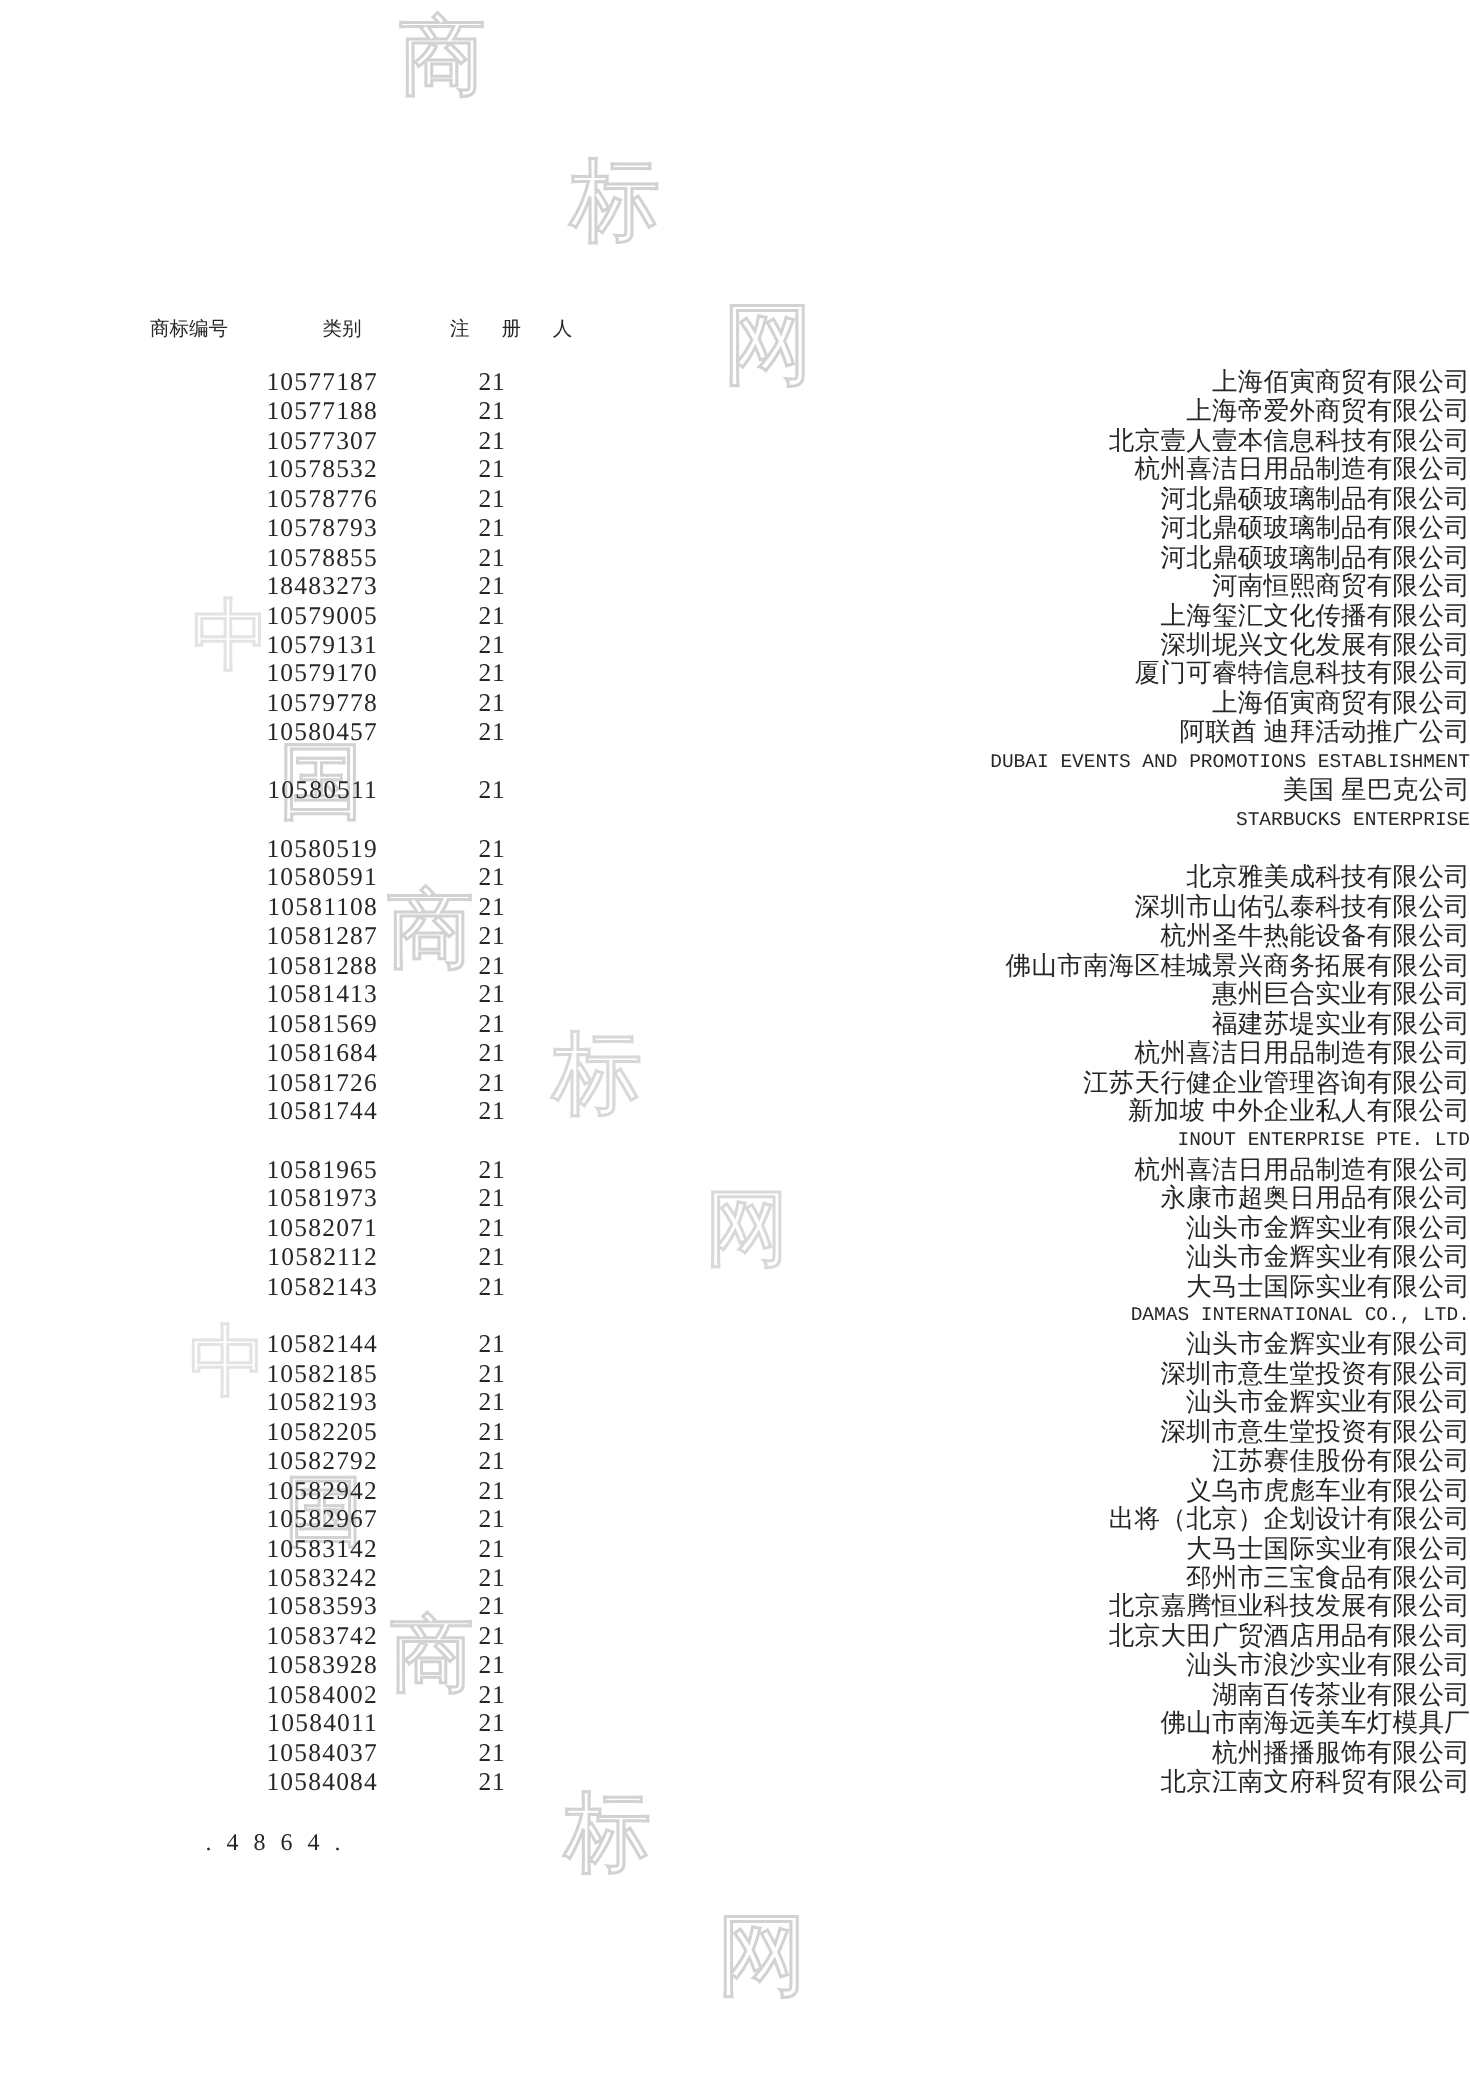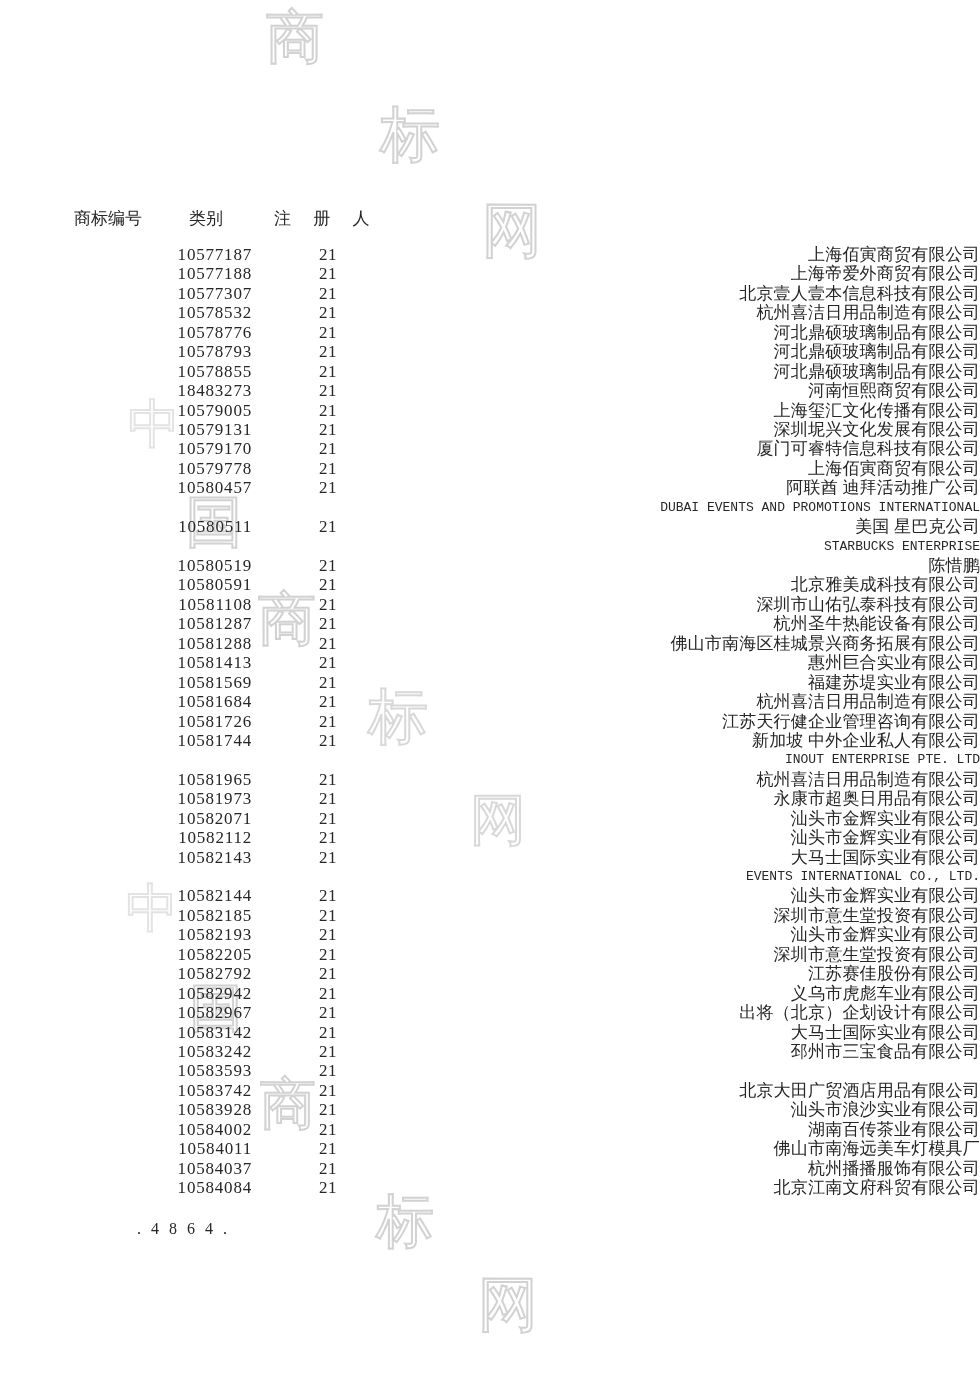--- a/index.html
+++ b/index.html
@@ -25,22 +25,22 @@
     color: rgba(255,255,255,0);
     -webkit-text-stroke: 2px #d2d2d2;
     user-select: none;
   }
   
   .content { position: absolute; inset: 0; z-index: 1; }
   .table-header {
     position: absolute;
     top: 209px; left: 0; right: 0;
     display: flex;
-    padding-left: 74px;
-    font-size: 17px;
+    padding-left: 100px;
+    font-size: 13px;
     line-height: 19px;
     white-space: pre;
   }
   .table-header .col-no  { width: 115px; }
   .table-header .col-cls { width: 85px; }
   .table-header .col-reg { word-spacing: 18px; }
   .rows {
     position: absolute;
     top: 245px; left: 0; right: 0;
   }
@@ -159,36 +159,35 @@
     <span class="col-reg">上海佰寅商贸有限公司</span>
   </div>
         <div class="line">
     <span class="col-no">10580457</span>
     <span class="col-cls">21</span>
     <span class="col-reg">阿联酋 迪拜活动推广公司</span>
   </div>
         <div class="line">
     <span class="col-no"></span>
     <span class="col-cls"></span>
-    <span class="col-reg latin">DUBAI EVENTS AND PROMOTIONS INTERNATIONAL</span>
+    <span class="col-reg latin">DUBAI EVENTS AND PROMOTIONS ESTABLISHMENT</span>
   </div>
         <div class="line">
     <span class="col-no">10580511</span>
     <span class="col-cls">21</span>
     <span class="col-reg">美国 星巴克公司</span>
   </div>
         <div class="line">
     <span class="col-no"></span>
     <span class="col-cls"></span>
     <span class="col-reg latin">STARBUCKS ENTERPRISE</span>
   </div>
         <div class="line">
     <span class="col-no">10580519</span>
     <span class="col-cls">21</span>
-    <span class="col-reg">陈惜鹏</span>
   </div>
         <div class="line">
     <span class="col-no">10580591</span>
     <span class="col-cls">21</span>
     <span class="col-reg">北京雅美成科技有限公司</span>
   </div>
         <div class="line">
     <span class="col-no">10581108</span>
     <span class="col-cls">21</span>
     <span class="col-reg">深圳市山佑弘泰科技有限公司</span>
@@ -254,21 +253,21 @@
     <span class="col-reg">汕头市金辉实业有限公司</span>
   </div>
         <div class="line">
     <span class="col-no">10582143</span>
     <span class="col-cls">21</span>
     <span class="col-reg">大马士国际实业有限公司</span>
   </div>
         <div class="line">
     <span class="col-no"></span>
     <span class="col-cls"></span>
-    <span class="col-reg latin">EVENTS INTERNATIONAL CO., LTD.</span>
+    <span class="col-reg latin">DAMAS INTERNATIONAL CO., LTD.</span>
   </div>
         <div class="line">
     <span class="col-no">10582144</span>
     <span class="col-cls">21</span>
     <span class="col-reg">汕头市金辉实业有限公司</span>
   </div>
         <div class="line">
     <span class="col-no">10582185</span>
     <span class="col-cls">21</span>
     <span class="col-reg">深圳市意生堂投资有限公司</span>
@@ -304,20 +303,21 @@
     <span class="col-reg">大马士国际实业有限公司</span>
   </div>
         <div class="line">
     <span class="col-no">10583242</span>
     <span class="col-cls">21</span>
     <span class="col-reg">邳州市三宝食品有限公司</span>
   </div>
         <div class="line">
     <span class="col-no">10583593</span>
     <span class="col-cls">21</span>
+    <span class="col-reg">北京嘉腾恒业科技发展有限公司</span>
   </div>
         <div class="line">
     <span class="col-no">10583742</span>
     <span class="col-cls">21</span>
     <span class="col-reg">北京大田广贸酒店用品有限公司</span>
   </div>
         <div class="line">
     <span class="col-no">10583928</span>
     <span class="col-cls">21</span>
     <span class="col-reg">汕头市浪沙实业有限公司</span>

